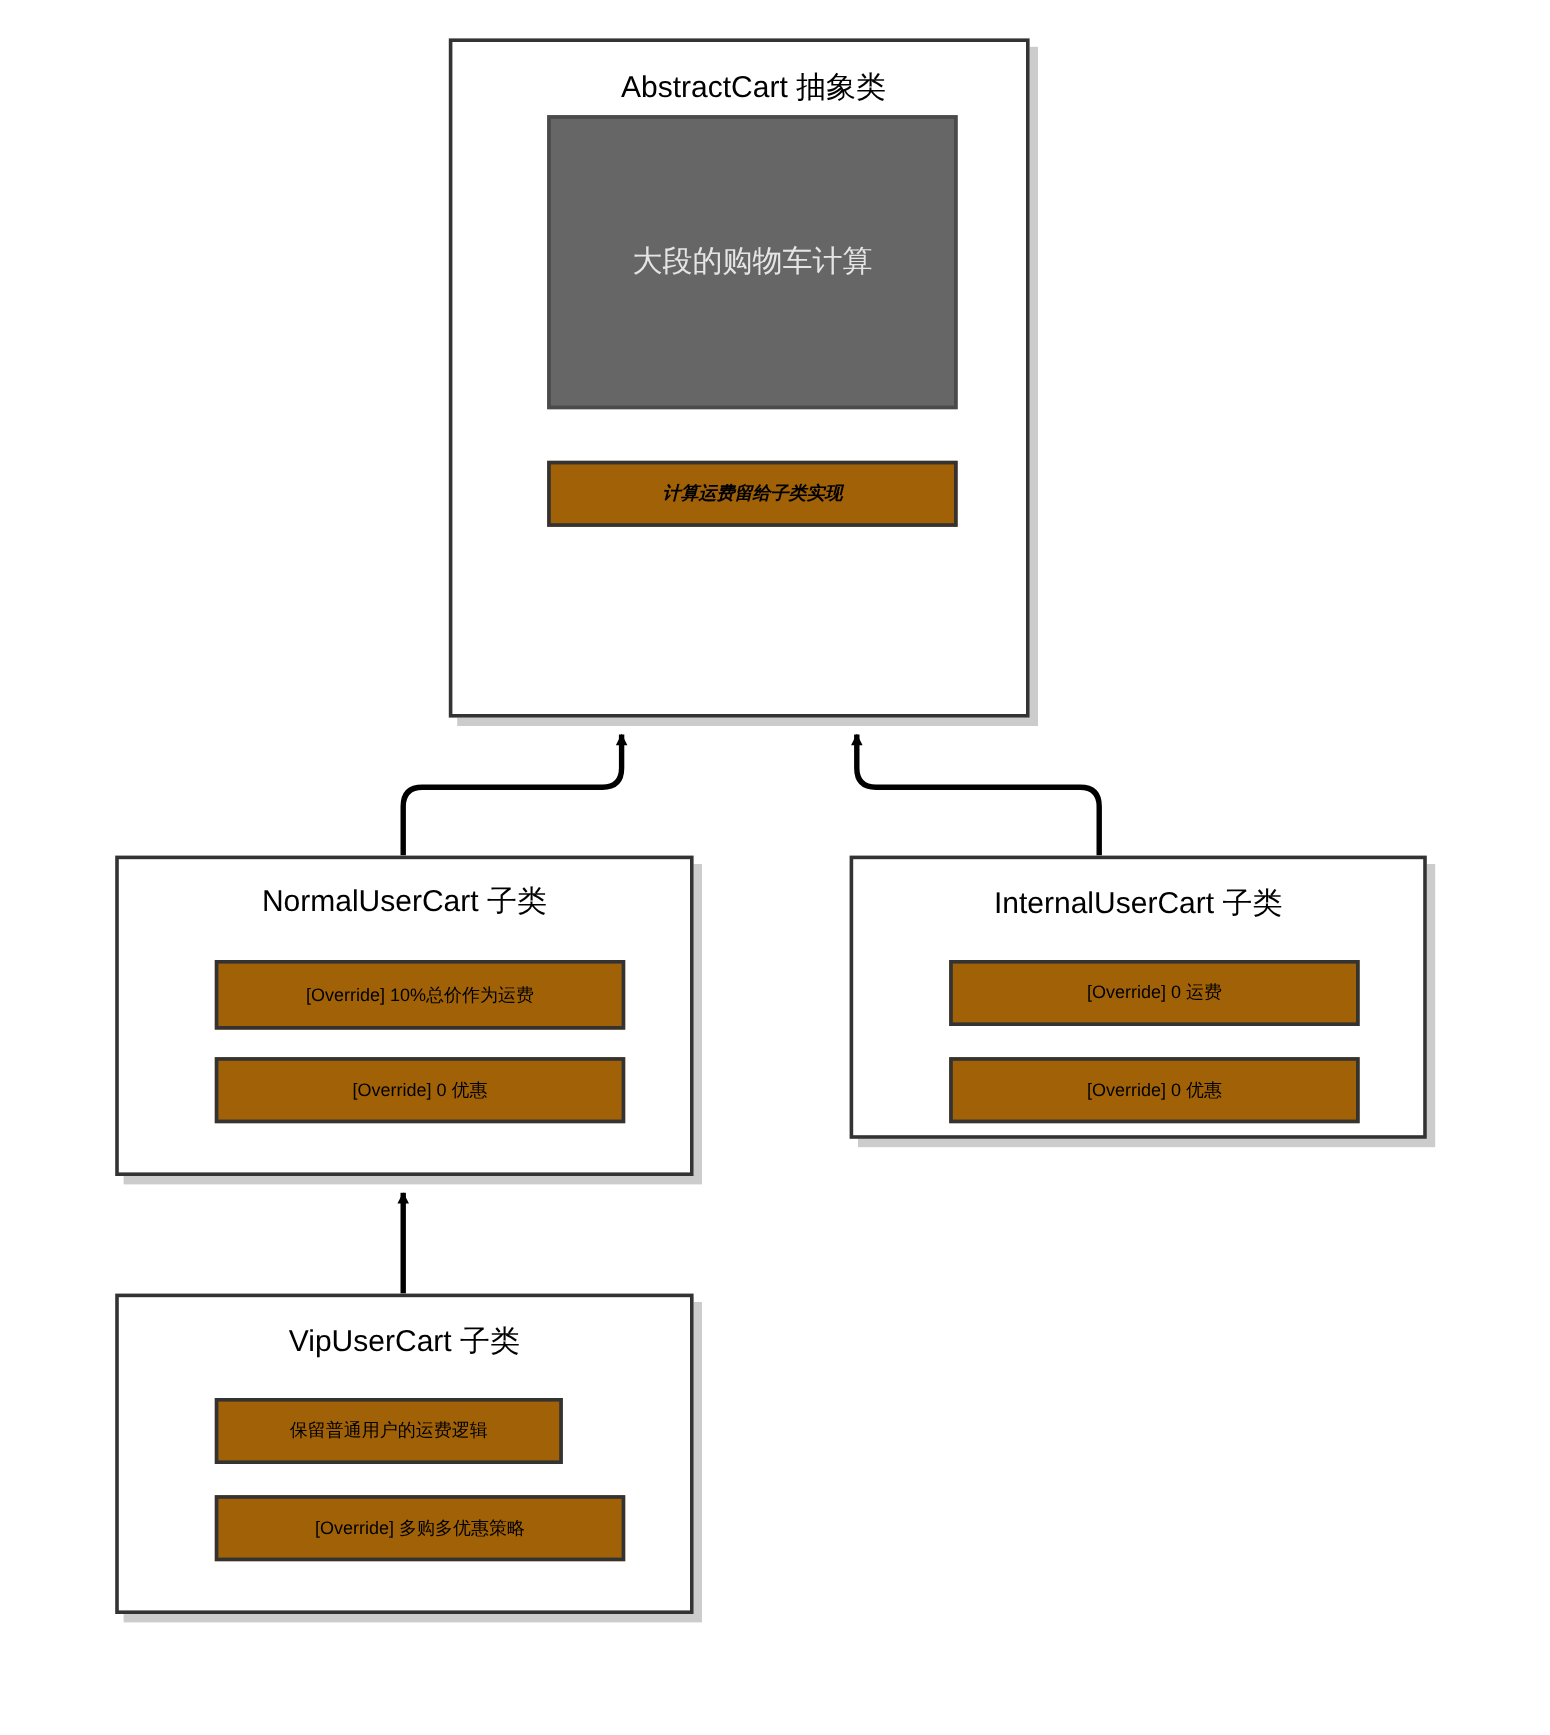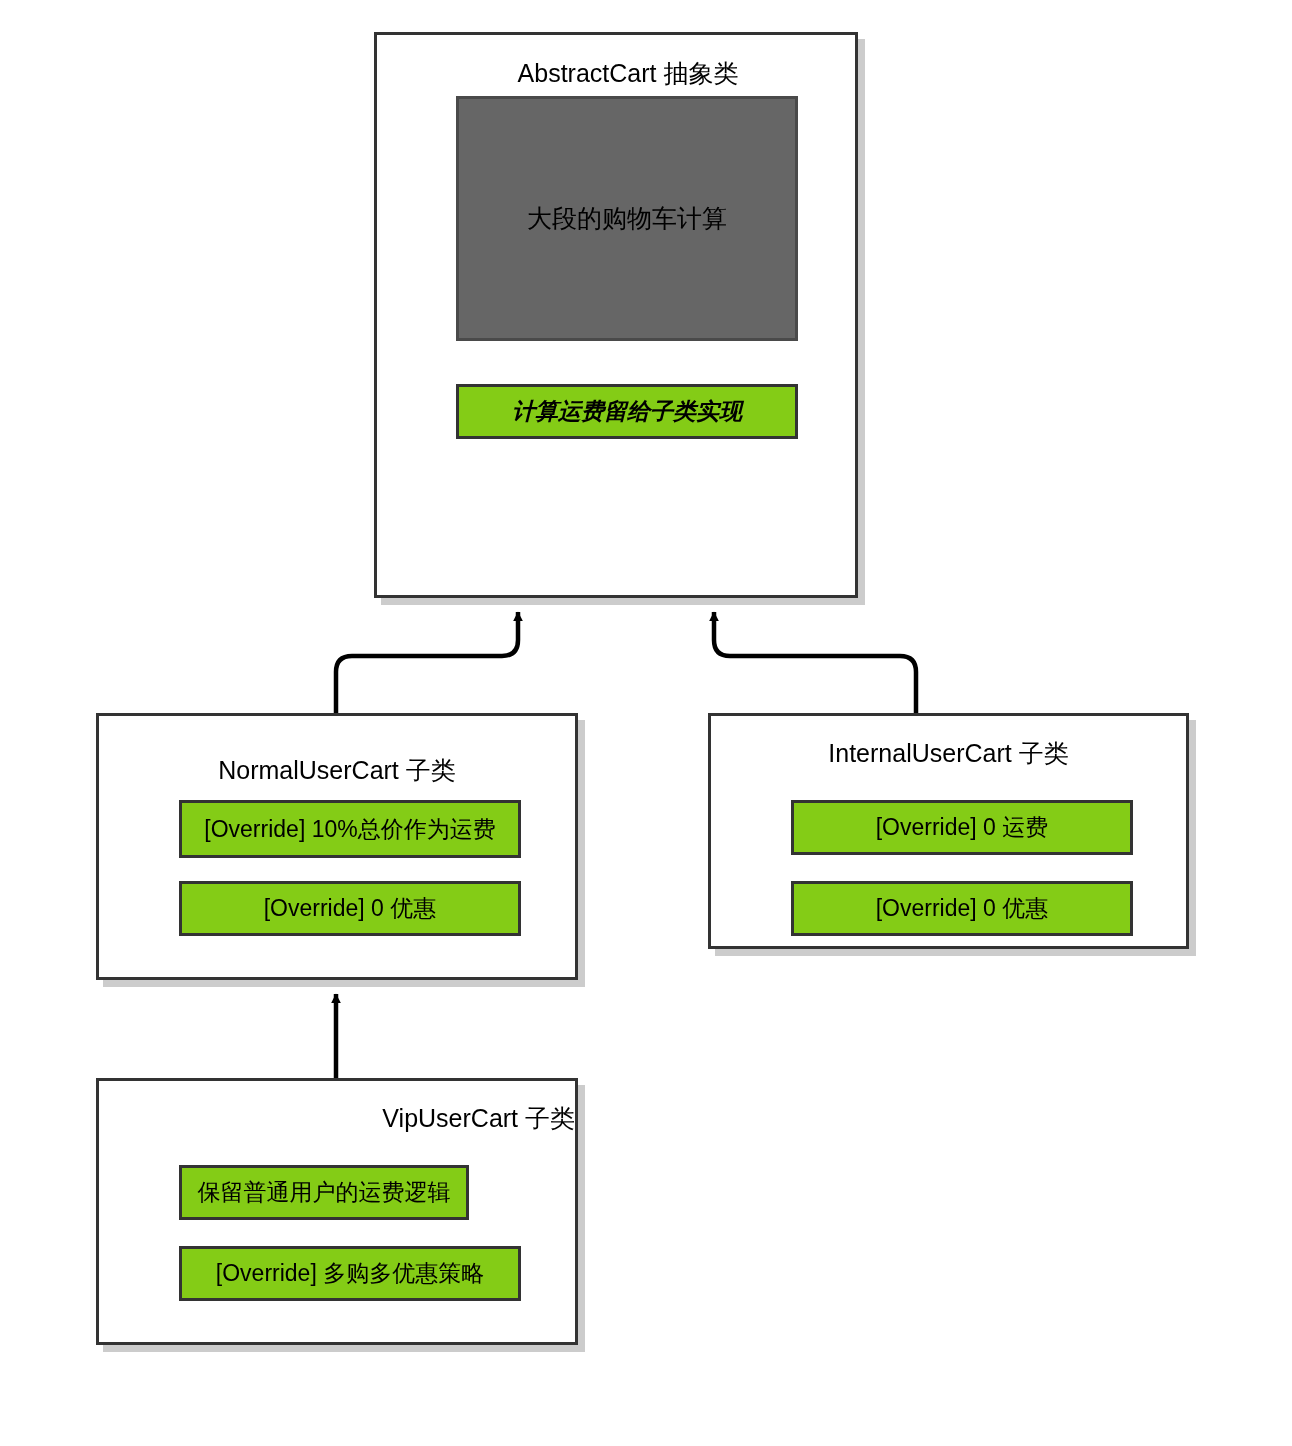--- a/index.html
+++ b/index.html
@@ -42,40 +42,40 @@
     text-align: center;
     color: #000000;
     font-size: 25px;
     line-height: 1.2;
     white-space: nowrap;
   }
 
   
   .member {
     box-sizing: border-box;
-    background: #84cc16;
+    background: #a16207;
     border: 3px solid #333333;
     color: #000000;
-    font-size: 23px;
+    font-size: 15px;
     display: flex;
     align-items: center;
     justify-content: center;
     text-align: center;
     white-space: nowrap;
   }
 
   .member.italic {
     font-style: italic;
     font-weight: 600;
   }
 
   .member.filled {
     background: #666666;
     border-color: #4a4a4a;
-    color: #000000;
+    color: #e5e5e5;
     font-style: normal;
     font-weight: normal;
     flex-direction: column;
     line-height: 1.35;
   }
 
   
   #abstract-cart {
     left: 374px;
     top: 32px;
@@ -107,21 +107,21 @@
     height: 55px;
   }
 
   
   #normal-cart {
     left: 96px;
     top: 713px;
     width: 482px;
     height: 267px;
   }
-  #normal-cart .class-title { margin-top: 39px; }
+  #normal-cart .class-title { margin-top: 20px; }
   #normal-cart .m-0 {
     position: absolute;
     left: 80px;
     top: 84px;
     width: 342px;
     height: 58px;
   }
   #normal-cart .m-1 {
     position: absolute;
     left: 80px;
@@ -153,21 +153,21 @@
     height: 55px;
   }
 
   
   #vip-cart {
     left: 96px;
     top: 1078px;
     width: 482px;
     height: 267px;
   }
-  #vip-cart .class-title { margin-top: 22px; text-align: right; }
+  #vip-cart .class-title { margin-top: 22px; }
   #vip-cart .m-0 {
     position: absolute;
     left: 80px;
     top: 84px;
     width: 290px;
     height: 55px;
   }
   #vip-cart .m-1 {
     position: absolute;
     left: 80px;

